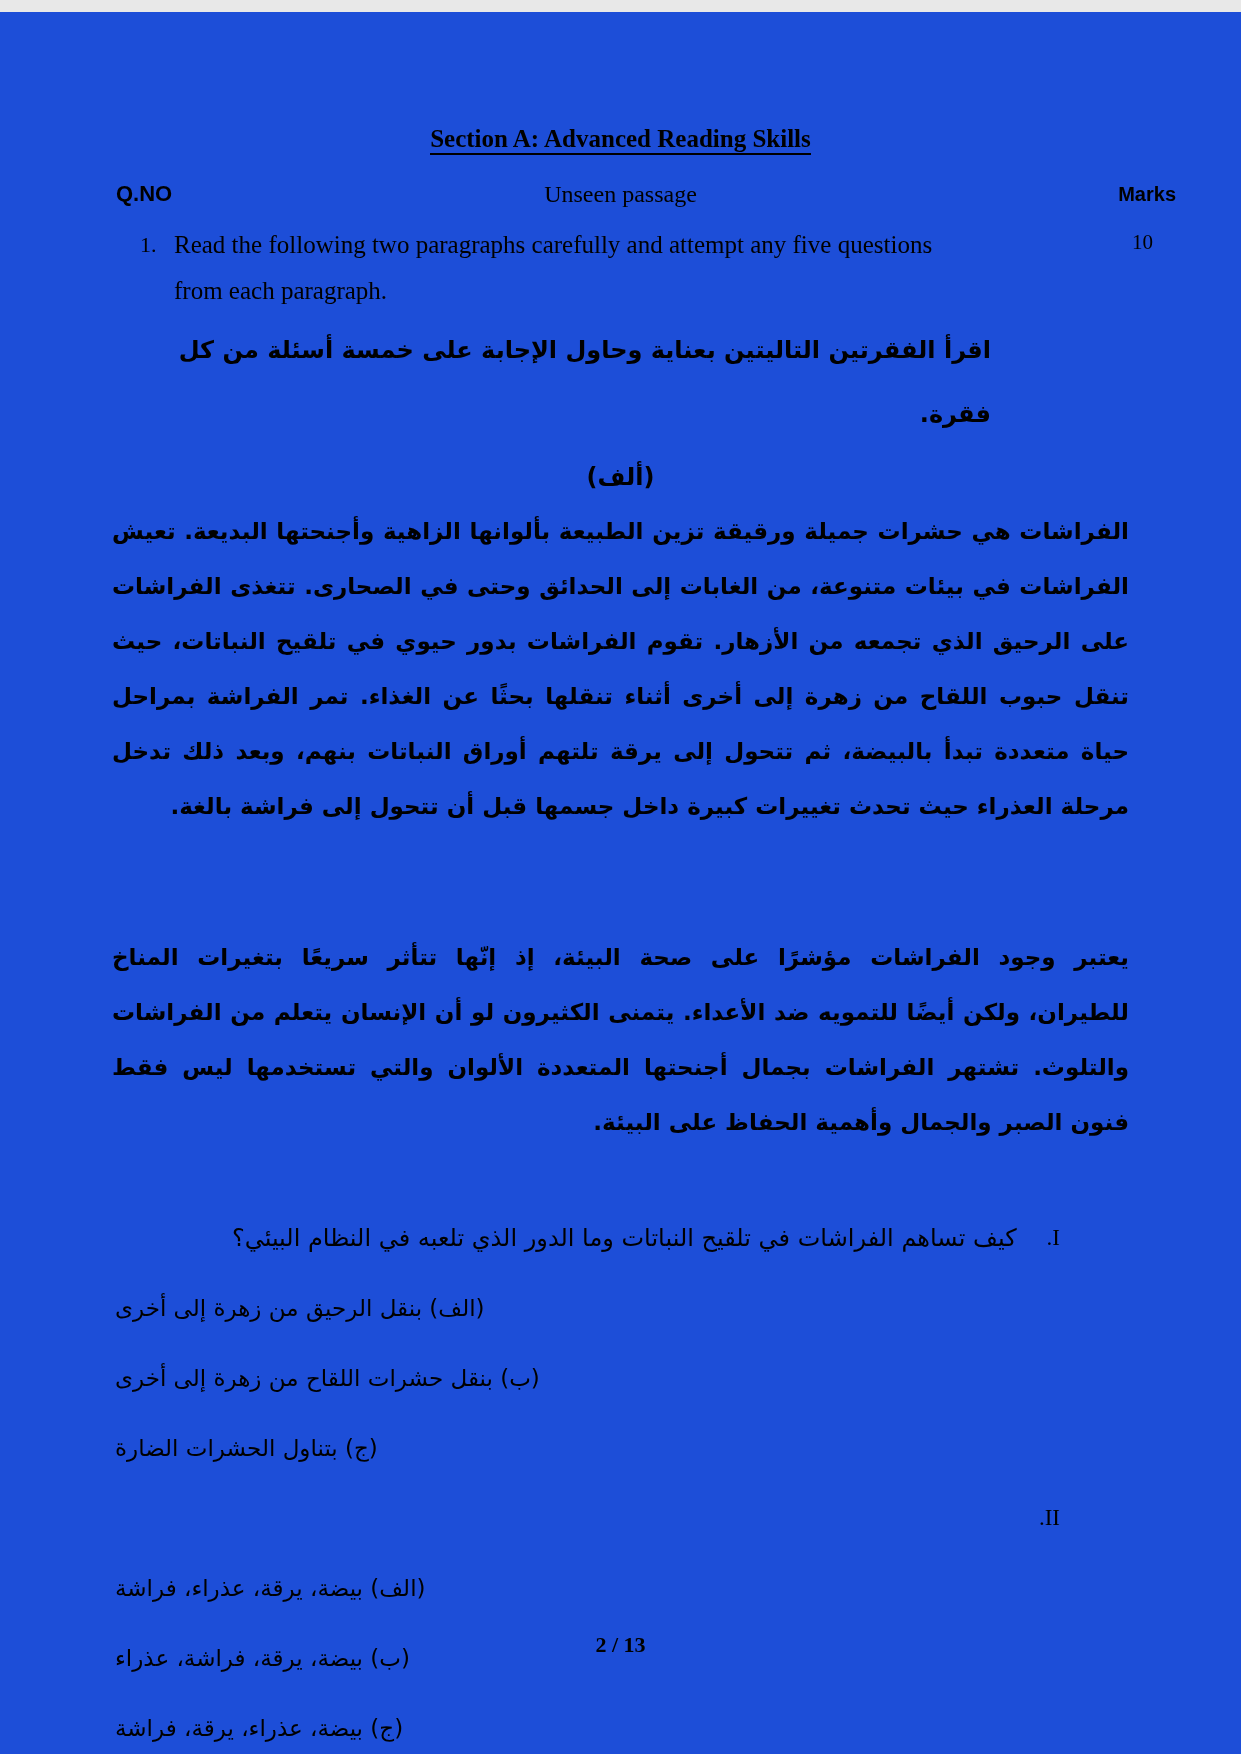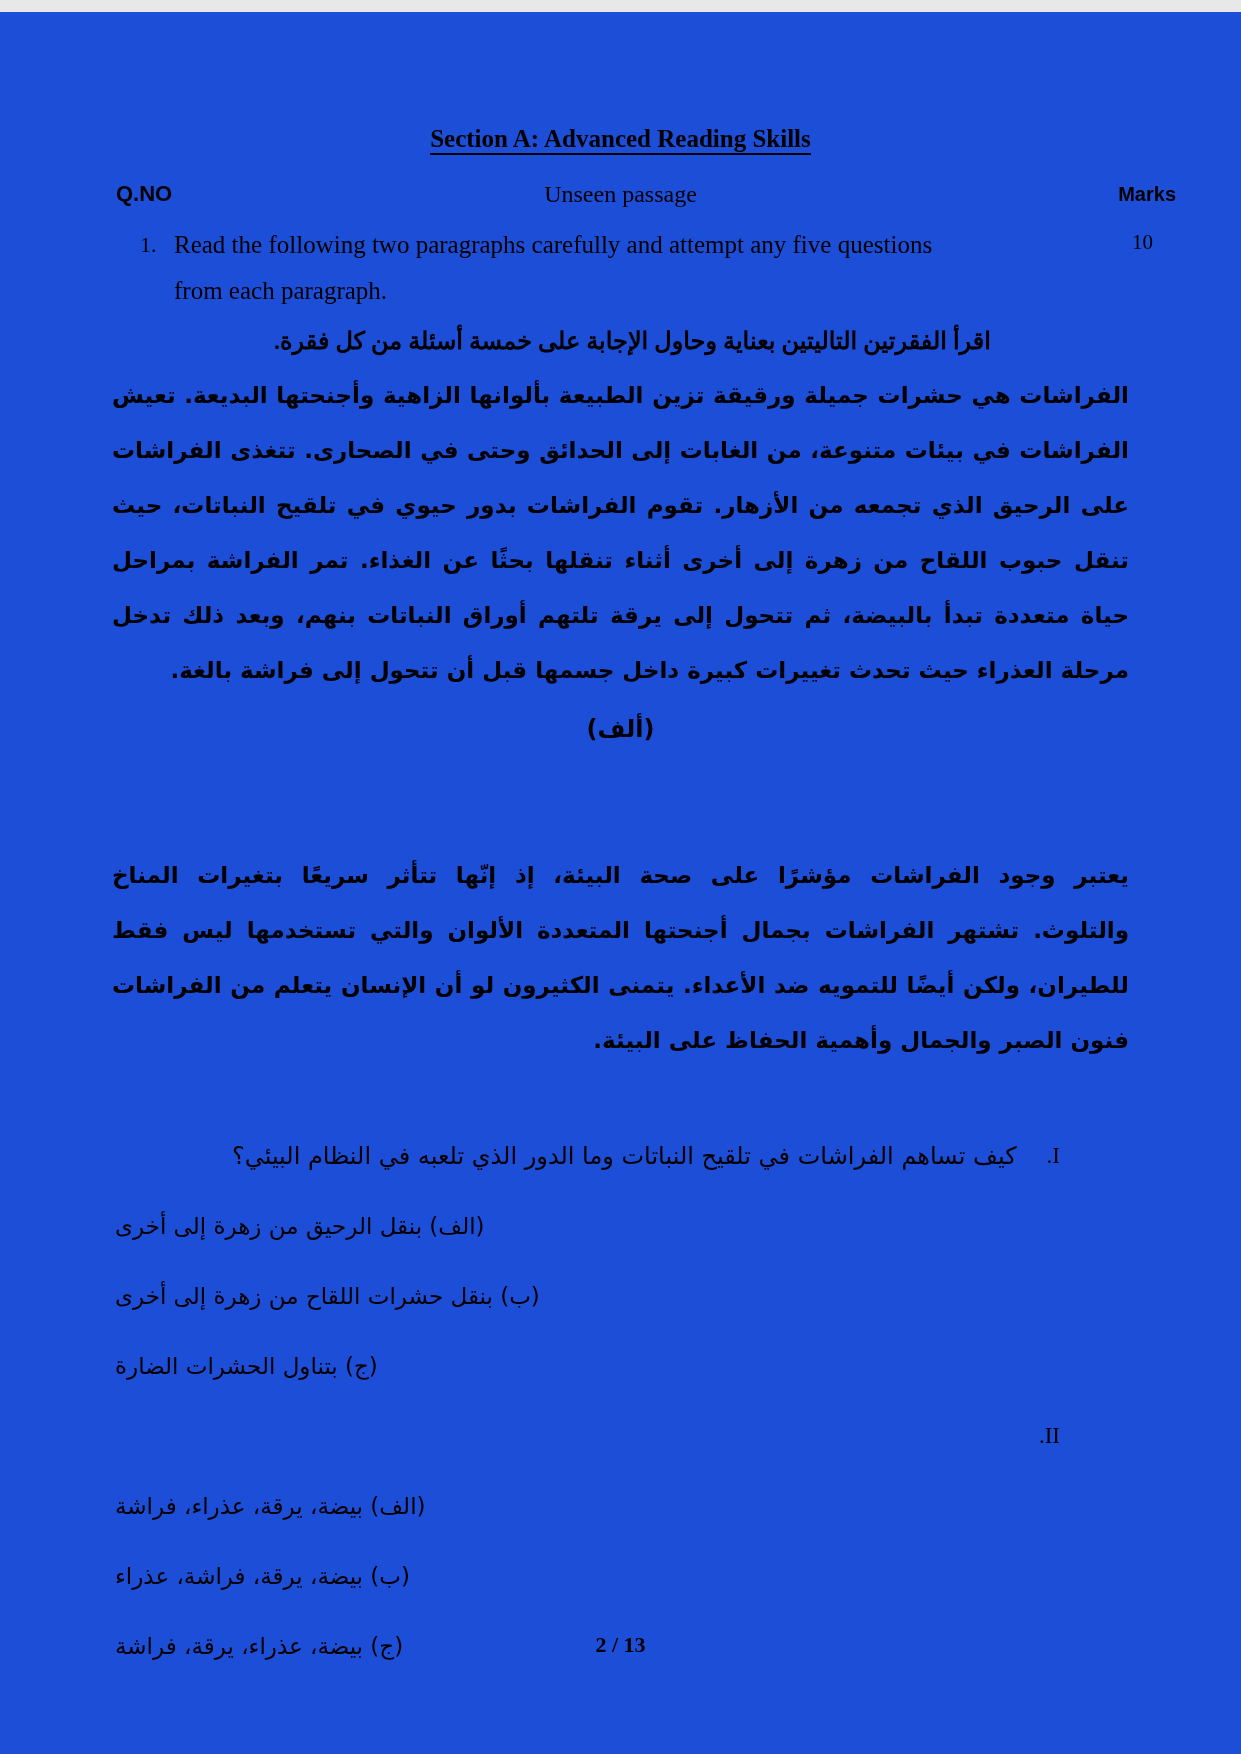--- a/index.html
+++ b/index.html
@@ -62,21 +62,21 @@
     top: 218px; right: 88px;
     font-size: 21px;
   }
 
   
   .ar { font-family: "DejaVu Sans", sans-serif; direction: rtl; }
   .ar-intro {
     margin: 4px 250px 0 115px;
     text-align: right;
     font-weight: bold;
-    font-size: 24px; line-height: 46px; font-family: Liberation Serif, serif;
+    font-size: 24px; line-height: 64px;
   }
   .part-label {
     margin-top: 8px;
     text-align: center;
     font-weight: bold;
     font-size: 24px; line-height: 46px;
   }
   .ar-para { margin: 0 112px; }
   .ar-para.first { margin-top: 4px; }
   .ar-para.second { margin-top: 96px; }
@@ -140,35 +140,35 @@
   </div>
 
   <div class="q-row">
     <span class="q-num">1.</span>
     <span class="q-text"><span>Read the following two paragraphs carefully and attempt any five questions</span><br><span>from each paragraph.</span></span>
   </div>
   <div class="q-marks">10</div>
 
   <div class="ar ar-intro">اقرأ الفقرتين التاليتين بعناية وحاول الإجابة على خمسة أسئلة من كل فقرة.</div>
 
+  <div class="ar part-label">(ألف)</div>
+
   <div class="ar ar-para first">
     <div class="ar-line">الفراشات هي حشرات جميلة ورقيقة تزين الطبيعة بألوانها الزاهية وأجنحتها البديعة. تعيش</div>
     <div class="ar-line">الفراشات في بيئات متنوعة، من الغابات إلى الحدائق وحتى في الصحارى. تتغذى الفراشات</div>
     <div class="ar-line">على الرحيق الذي تجمعه من الأزهار. تقوم الفراشات بدور حيوي في تلقيح النباتات، حيث</div>
     <div class="ar-line">تنقل حبوب اللقاح من زهرة إلى أخرى أثناء تنقلها بحثًا عن الغذاء. تمر الفراشة بمراحل</div>
     <div class="ar-line">حياة متعددة تبدأ بالبيضة، ثم تتحول إلى يرقة تلتهم أوراق النباتات بنهم، وبعد ذلك تدخل</div>
     <div class="ar-line final">مرحلة العذراء حيث تحدث تغييرات كبيرة داخل جسمها قبل أن تتحول إلى فراشة بالغة.</div>
   </div>
 
-  <div class="ar part-label">(ألف)</div>
-
   <div class="ar ar-para second">
     <div class="ar-line">يعتبر وجود الفراشات مؤشرًا على صحة البيئة، إذ إنّها تتأثر سريعًا بتغيرات المناخ</div>
+    <div class="ar-line">للطيران، ولكن أيضًا للتمويه ضد الأعداء. يتمنى الكثيرون لو أن الإنسان يتعلم من الفراشات</div>
     <div class="ar-line">والتلوث. تشتهر الفراشات بجمال أجنحتها المتعددة الألوان والتي تستخدمها ليس فقط</div>
-    <div class="ar-line">للطيران، ولكن أيضًا للتمويه ضد الأعداء. يتمنى الكثيرون لو أن الإنسان يتعلم من الفراشات</div>
     <div class="ar-line final">فنون الصبر والجمال وأهمية الحفاظ على البيئة.</div>
   </div>
 
   <div class="subq-block">
 
     <div class="subq-line">
       <span class="subq-marker">I.</span>
       <span class="subq-text">كيف تساهم الفراشات في تلقيح النباتات وما الدور الذي تلعبه في النظام البيئي؟</span>
     </div>
     <div class="ar opt-line">(الف) بنقل الرحيق من زهرة إلى أخرى</div>

